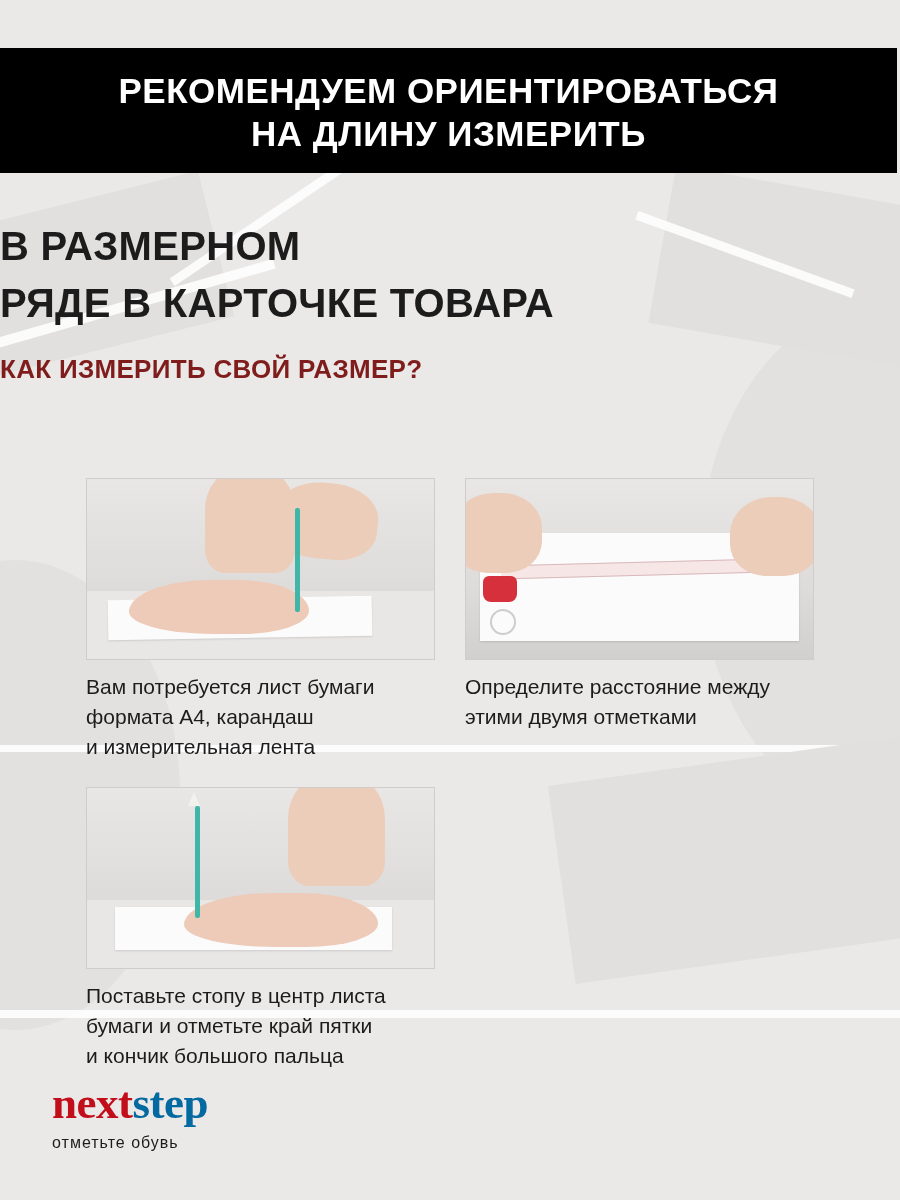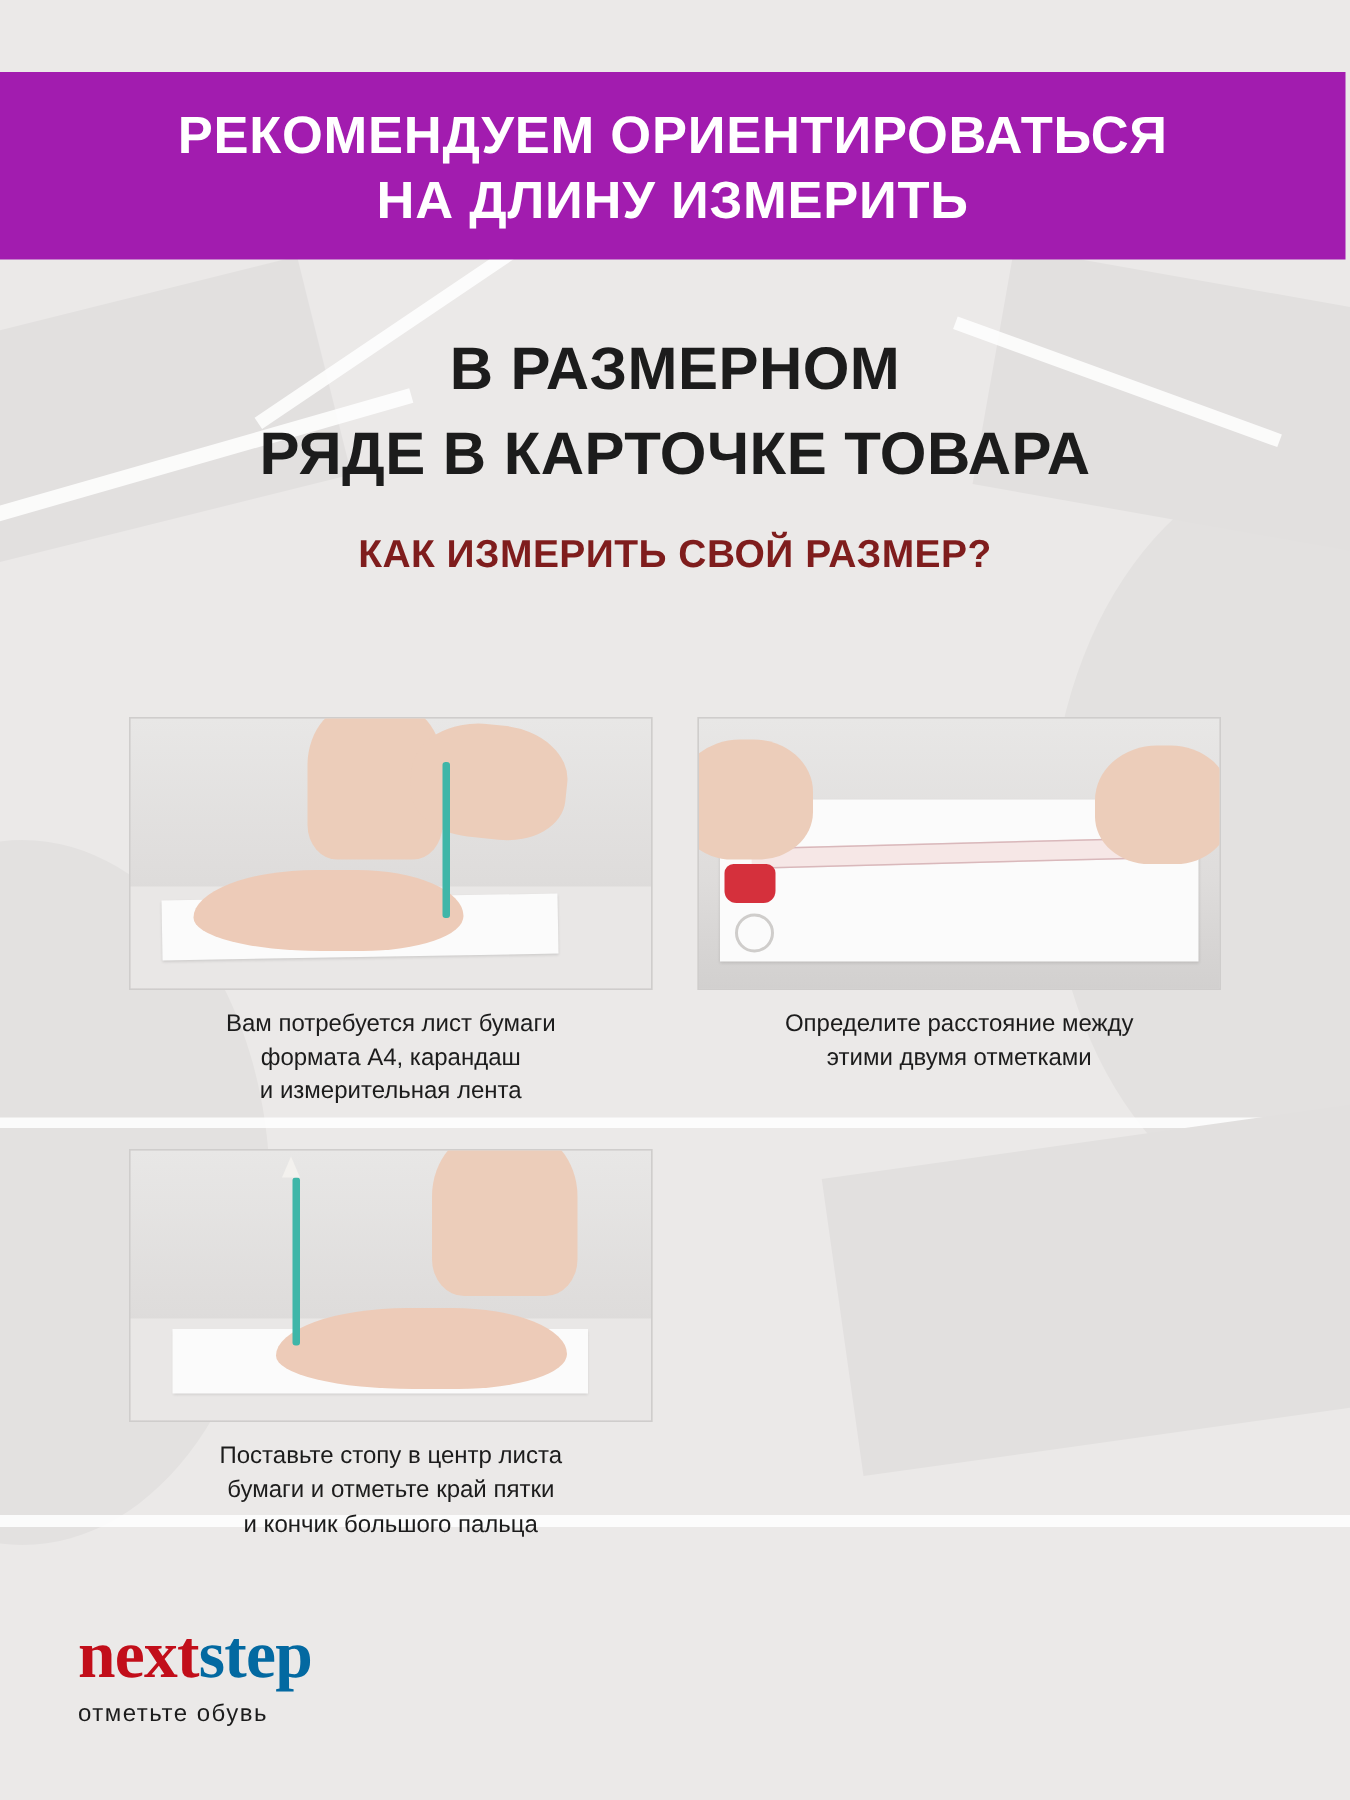--- a/index.html
+++ b/index.html
@@ -36,41 +36,40 @@
     border-radius: 50%;
     background: #e3e1e0;
   }
 
   
   .banner {
     position: absolute;
     top: 48px;
     left: 0;
     width: 897px;
-    background: #a21caf;
+    background: #000000;
     color: #fff;
     text-align: center;
     padding: 22px 10px 18px;
     box-sizing: border-box;
     z-index: 3;
   }
   .banner-line {
     font-size: 35px;
     font-weight: bold;
     line-height: 1.22;
     letter-spacing: .5px;
   }
 
   
   .headings {
     position: absolute;
     top: 218px;
     left: 0;
     width: 900px;
-    text-align: center;
     z-index: 3;
   }
   .head-main {
     color: #1c1c1c;
     font-size: 40px;
     font-weight: bold;
     line-height: 1.42;
     letter-spacing: .3px;
   }
   .head-sub {
@@ -100,22 +99,21 @@
     width: 100%;
     height: 182px;
     position: relative;
     overflow: hidden;
     background: #d9d7d6;
     border: 1px solid #cfcdcc;
     box-sizing: border-box;
   }
   .caption {
     margin-top: 12px;
-    text-align: center;
-    font-size: 16px;
+    font-size: 21px;
     line-height: 1.42;
     color: #1c1c1c;
     white-space: pre-line;
   }
 
   
   .p-bg { position: absolute; inset: 0; background: linear-gradient(180deg,#e8e7e6 0%, #dedcdb 60%, #d2d0cf 100%); }
   .p-table { position:absolute; left:0; right:0; bottom:0; height:38%; background:#e9e7e6; }
   .p-paper { position:absolute; background:#fbfbfb; box-shadow:0 1px 2px rgba(0,0,0,.12); }
   .p-foot { position:absolute; background:#edcbb8; border-radius:46% 40% 38% 48% / 60% 58% 44% 42%; }

